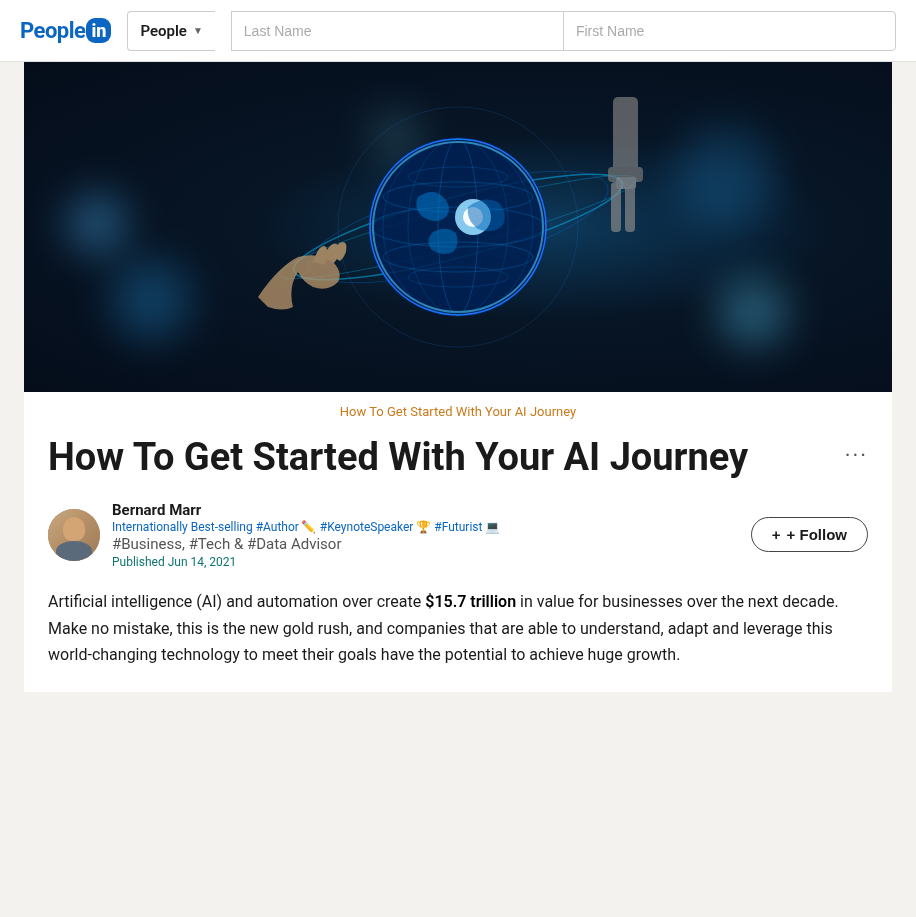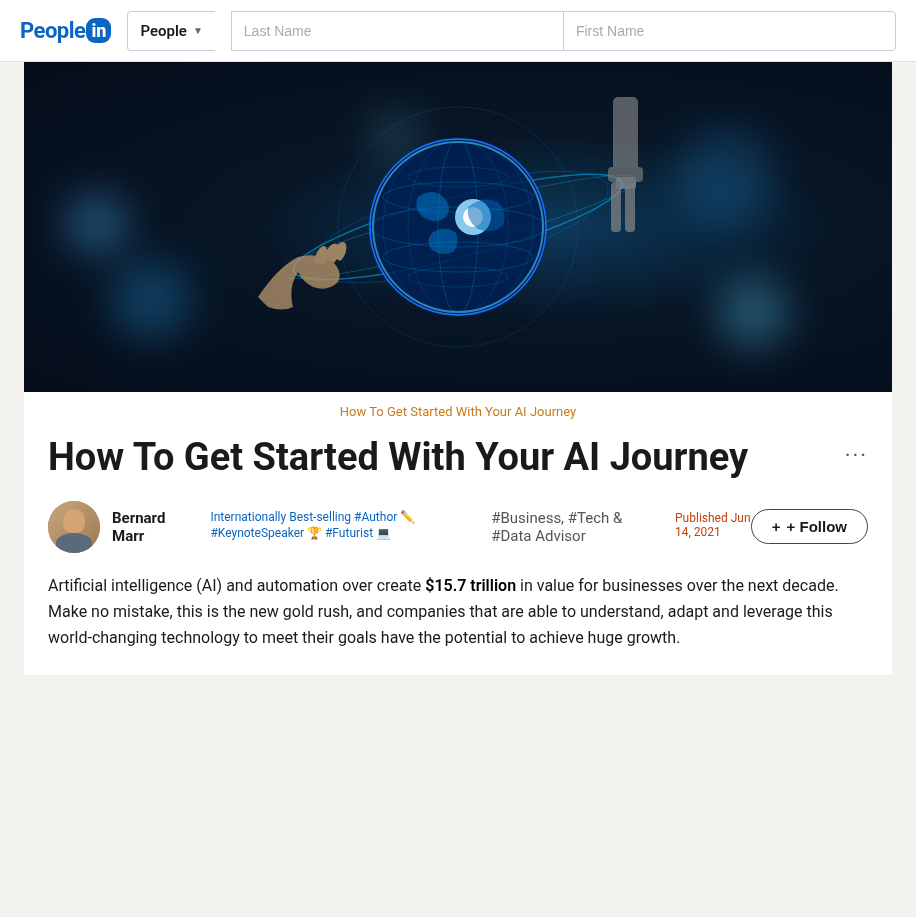--- a/index.html
+++ b/index.html
@@ -246,22 +246,21 @@
       left: 50%;
       transform: translateX(-50%);
       width: 36px;
       height: 20px;
       background: #5a6a7a;
       border-radius: 50% 50% 0 0;
     }
 
     .author-info {
       display: flex;
-      flex-direction: row;
-      gap: 44px;
+      flex-direction: column;
     }
 
     .author-name {
       font-size: 15px;
       font-weight: 700;
       color: #1a1a1a;
     }
 
     .author-bio {
       font-size: 12px;
@@ -269,21 +268,21 @@
       line-height: 1.4;
     }
 
     .author-bio-text {
       color: #555;
       font-size: 15px;
     }
 
     .publish-date {
       font-size: 12px;
-      color: #c2410c;
+      color: #0f766e;
       margin-top: 2px;
     }
 
     .follow-button {
       display: flex;
       align-items: center;
       gap: 6px;
       border: 1.5px solid #444;
       border-radius: 20px;
       padding: 8px 20px;

